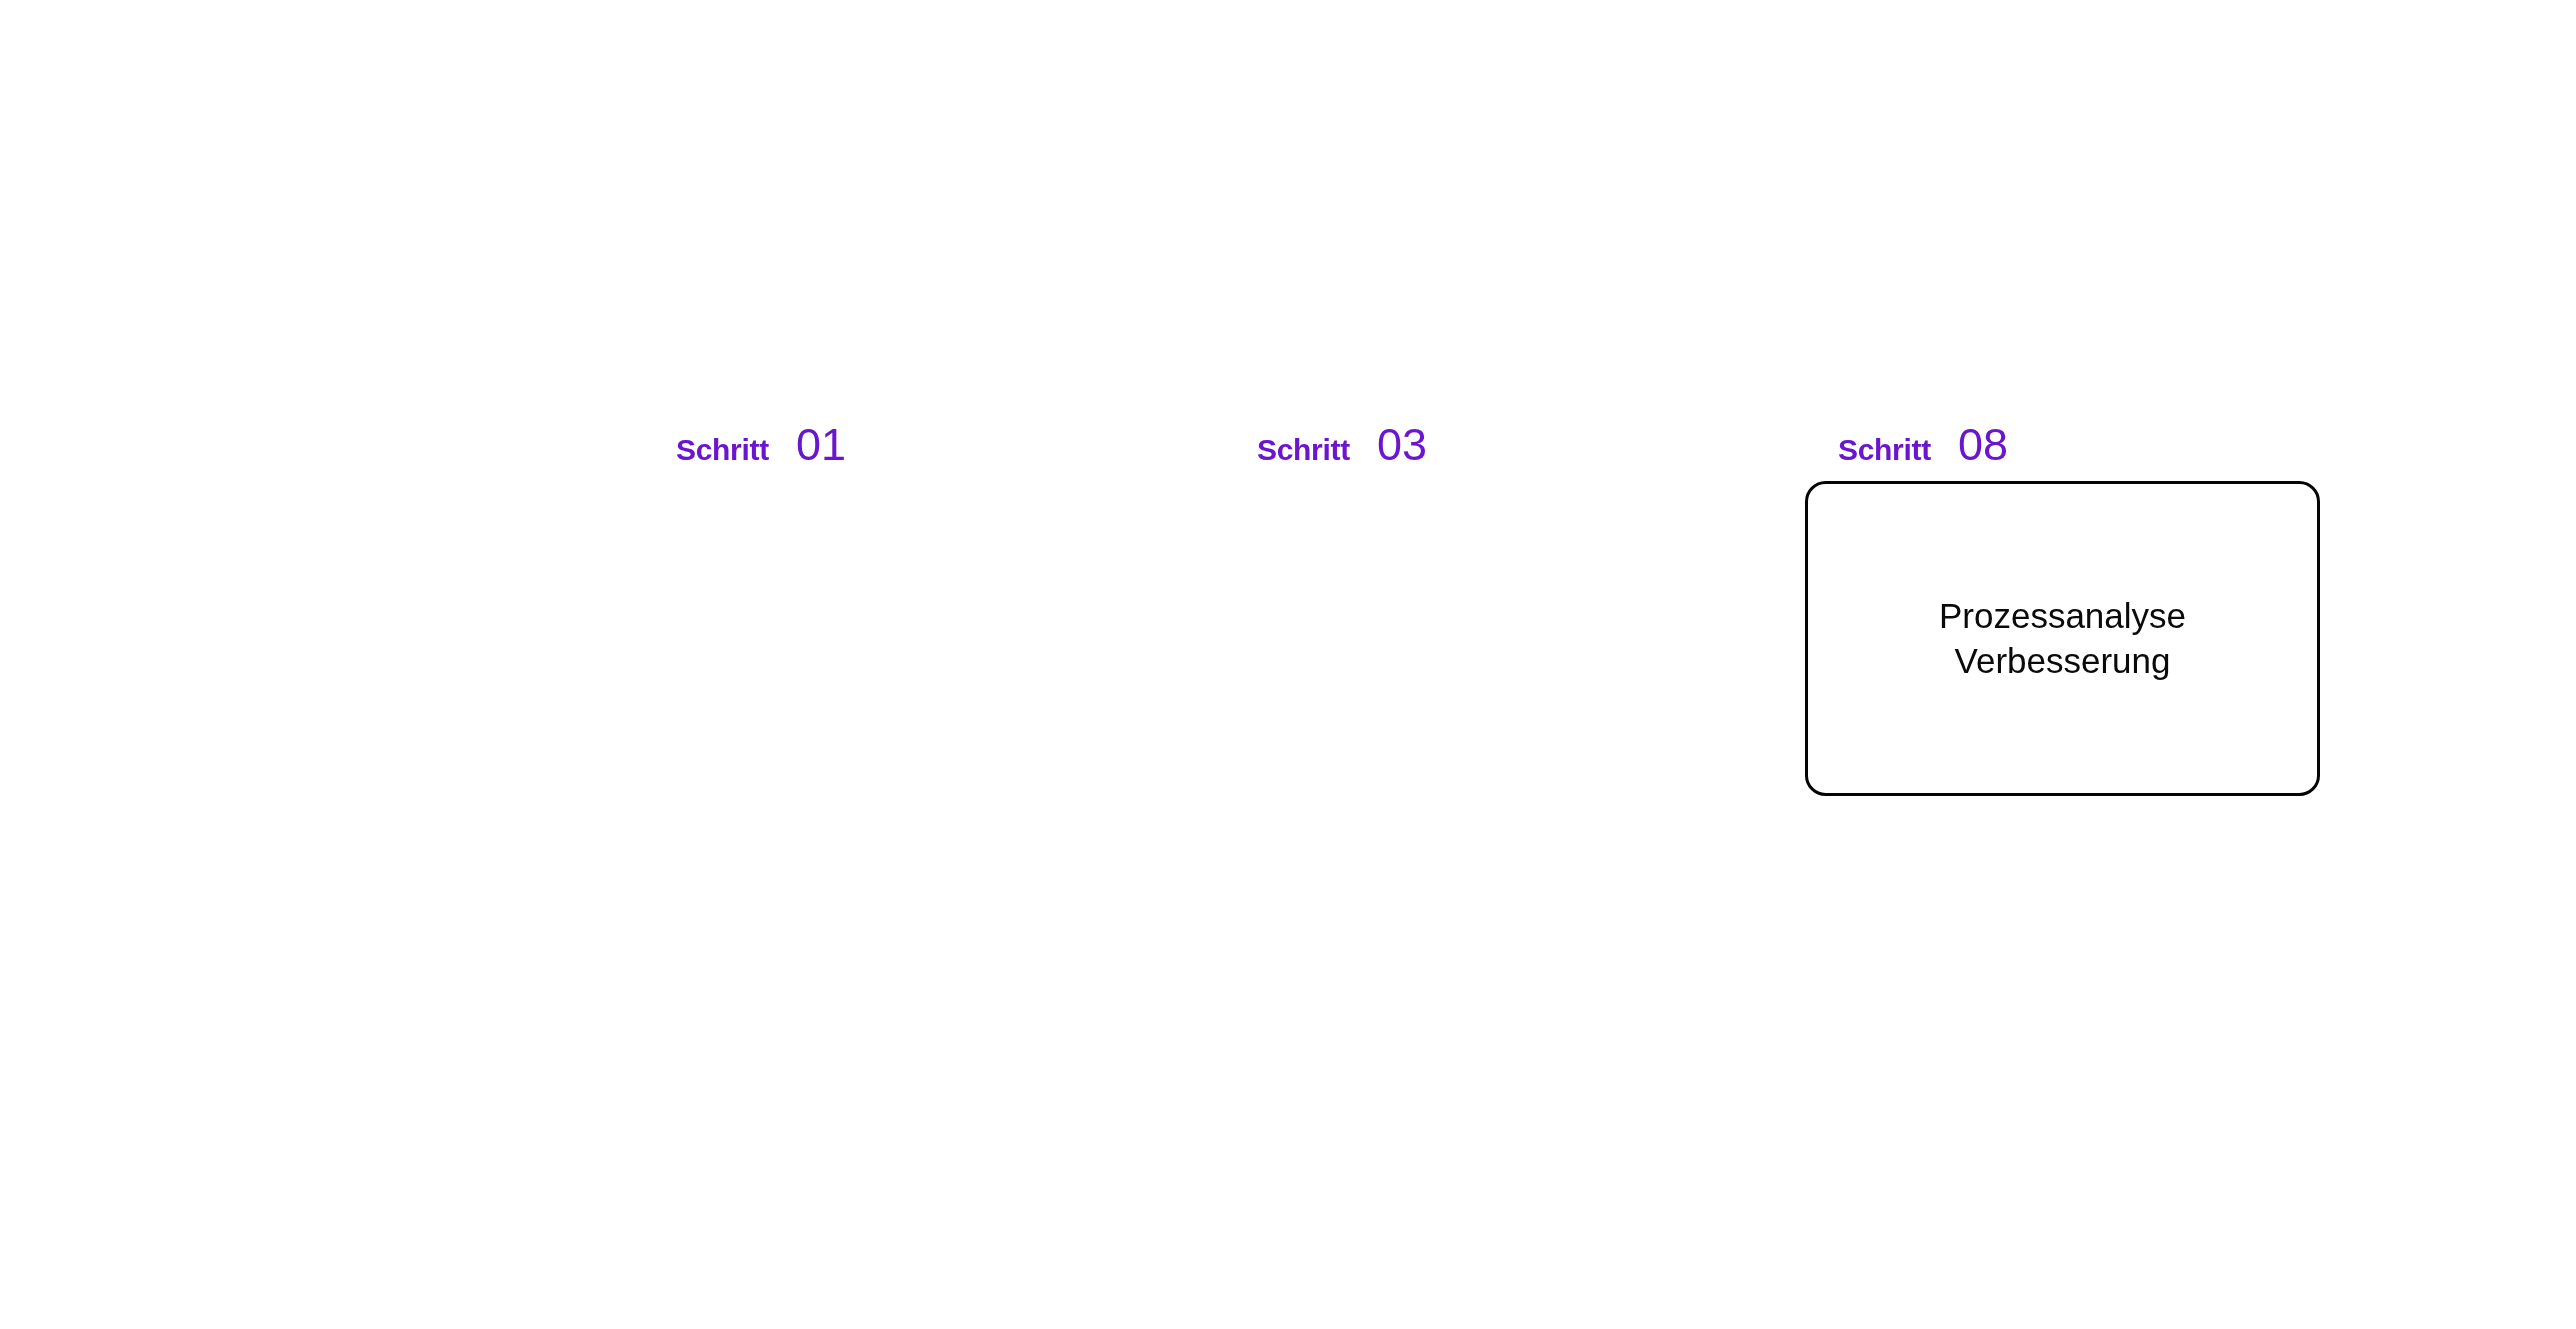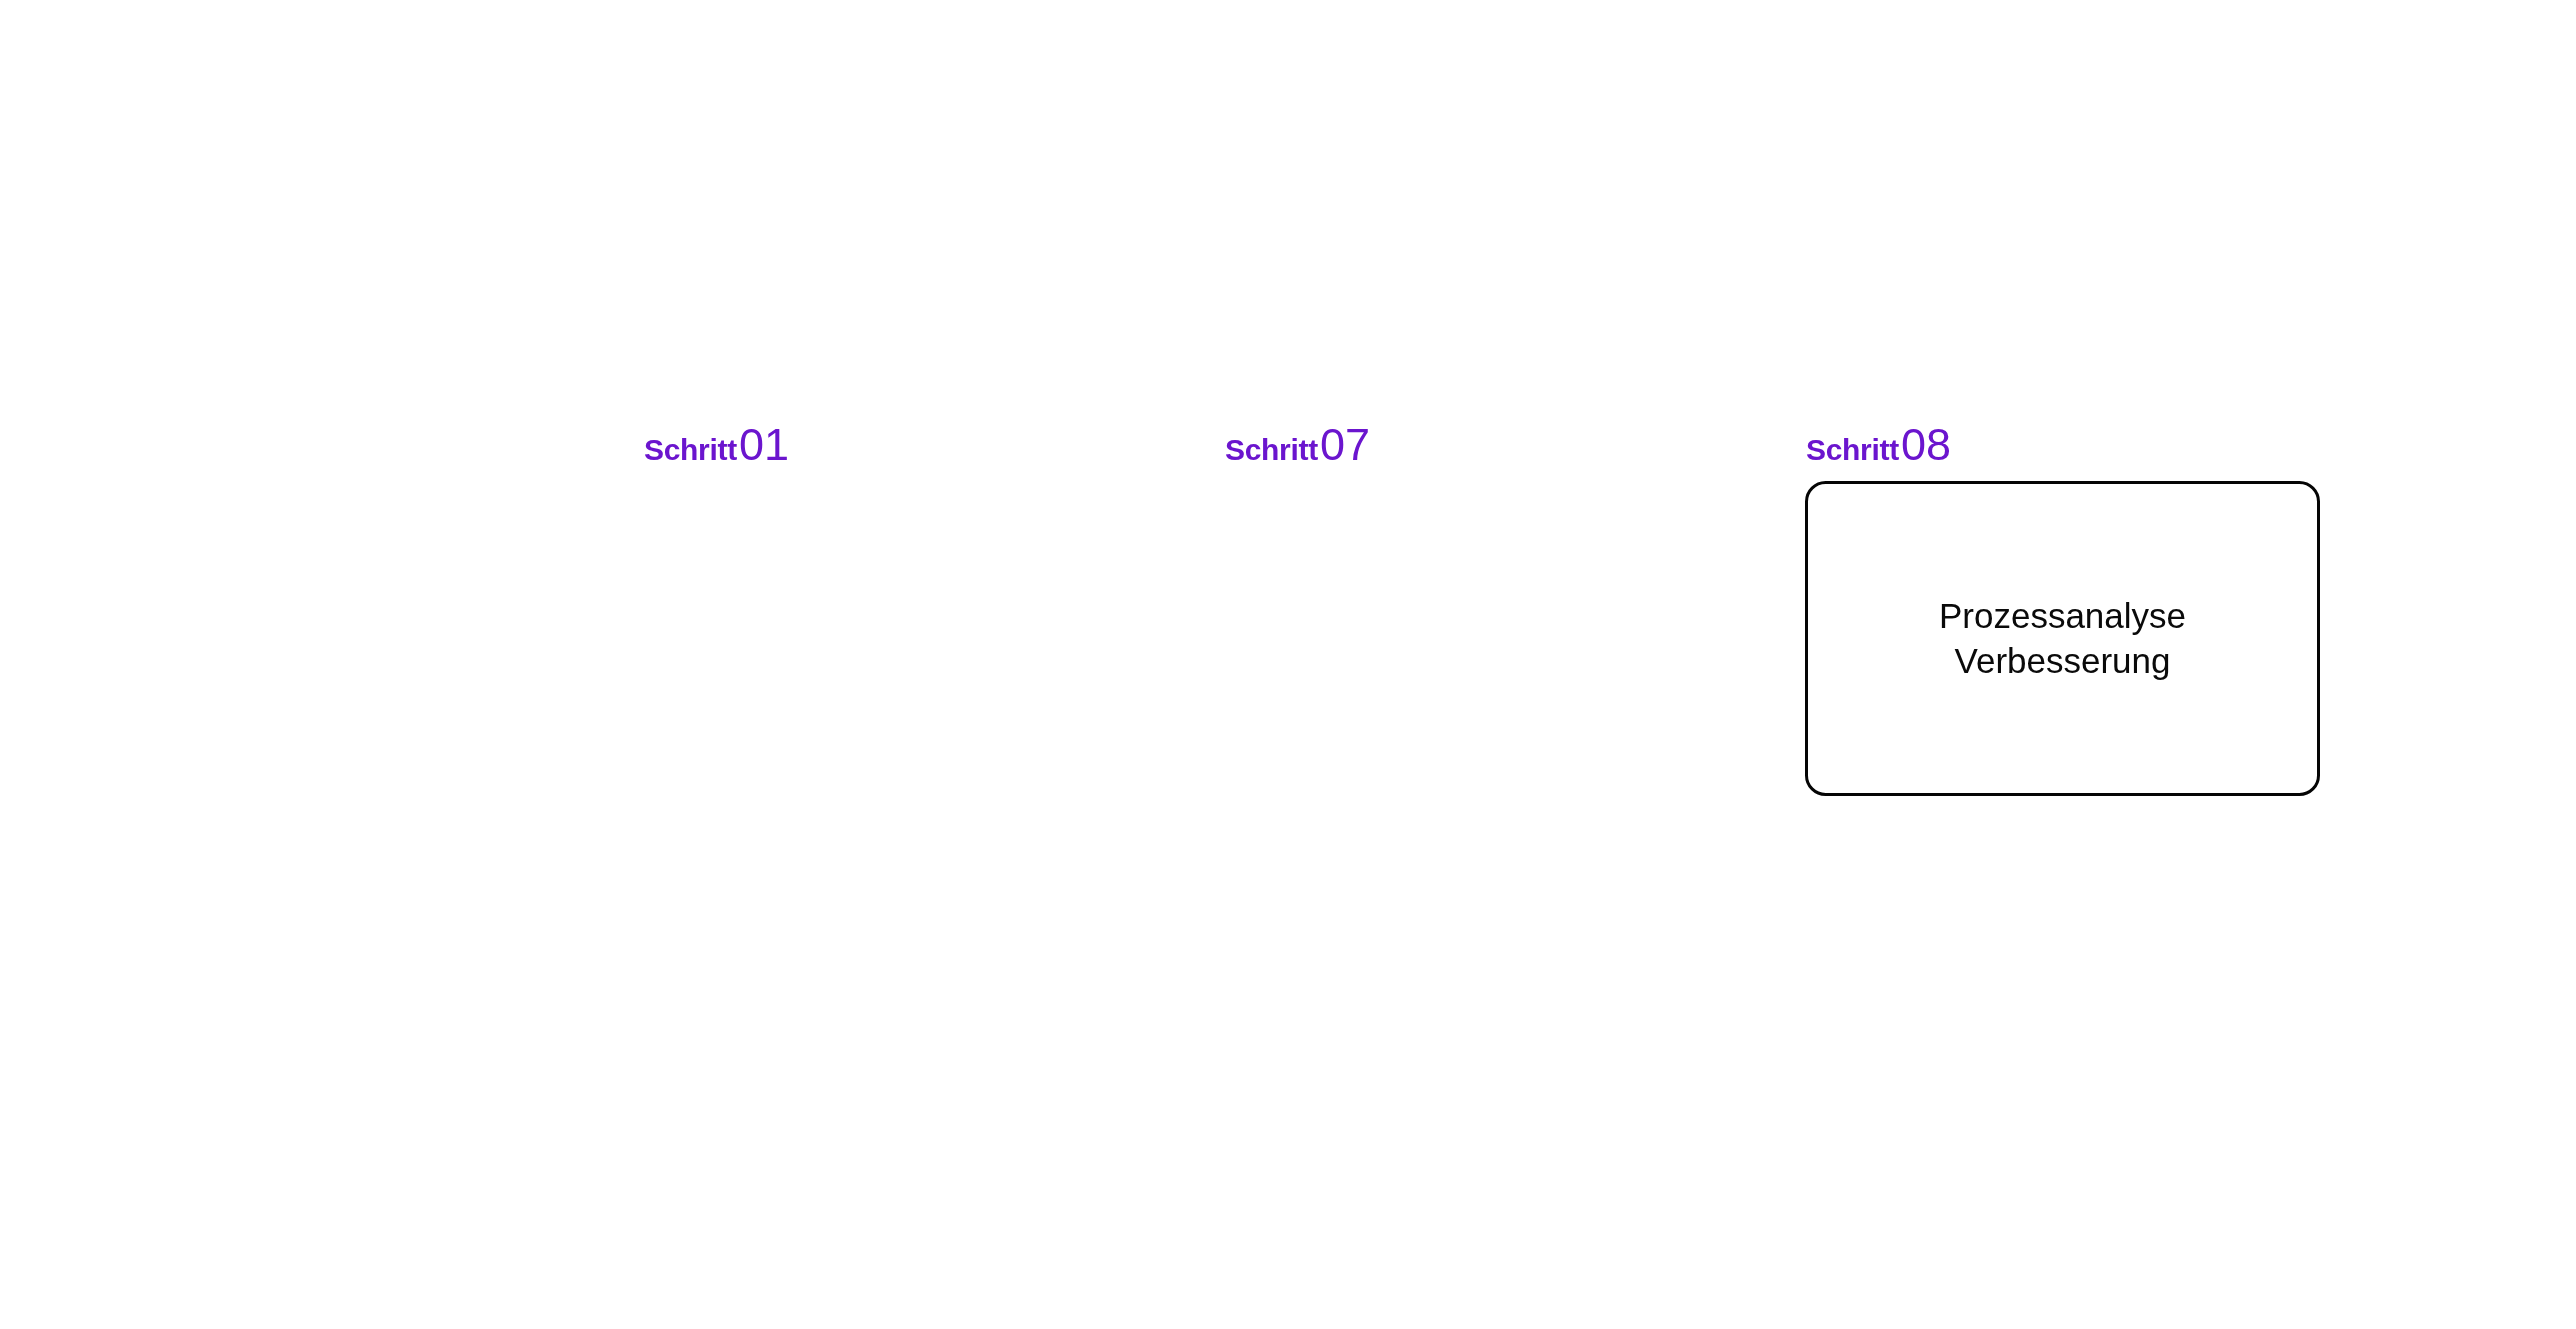--- a/index.html
+++ b/index.html
@@ -36,24 +36,25 @@
     width: 515px;
     display: flex;
     flex-direction: column;
     align-items: flex-start;
   }
 
   .step-label {
     display: flex;
     flex-direction: row;
     align-items: baseline;
-    gap: 2px;
+    gap: 27px;
     color: #6B15CE;
     margin-bottom: 14px;
     padding-left: 1px;
+    margin-left: 32px;
   }
 
   .step-label-word {
     font-size: 30px;
     font-weight: 700;
     letter-spacing: -0.3px;
     line-height: 1;
   }
 
   .step-label-number {
@@ -96,21 +97,21 @@
     <div class="step">
       <div class="step-label">
         <span class="step-label-word">Schritt</span>
         <span class="step-label-number">01</span>
       </div>
     </div>
 
     <div class="step">
       <div class="step-label">
         <span class="step-label-word">Schritt</span>
-        <span class="step-label-number">07</span>
+        <span class="step-label-number">03</span>
       </div>
     </div>
 
     <div class="step">
       <div class="step-label">
         <span class="step-label-word">Schritt</span>
         <span class="step-label-number">08</span>
       </div>
       <div class="step-card">
         <div class="step-card-text">Prozessanalyse

